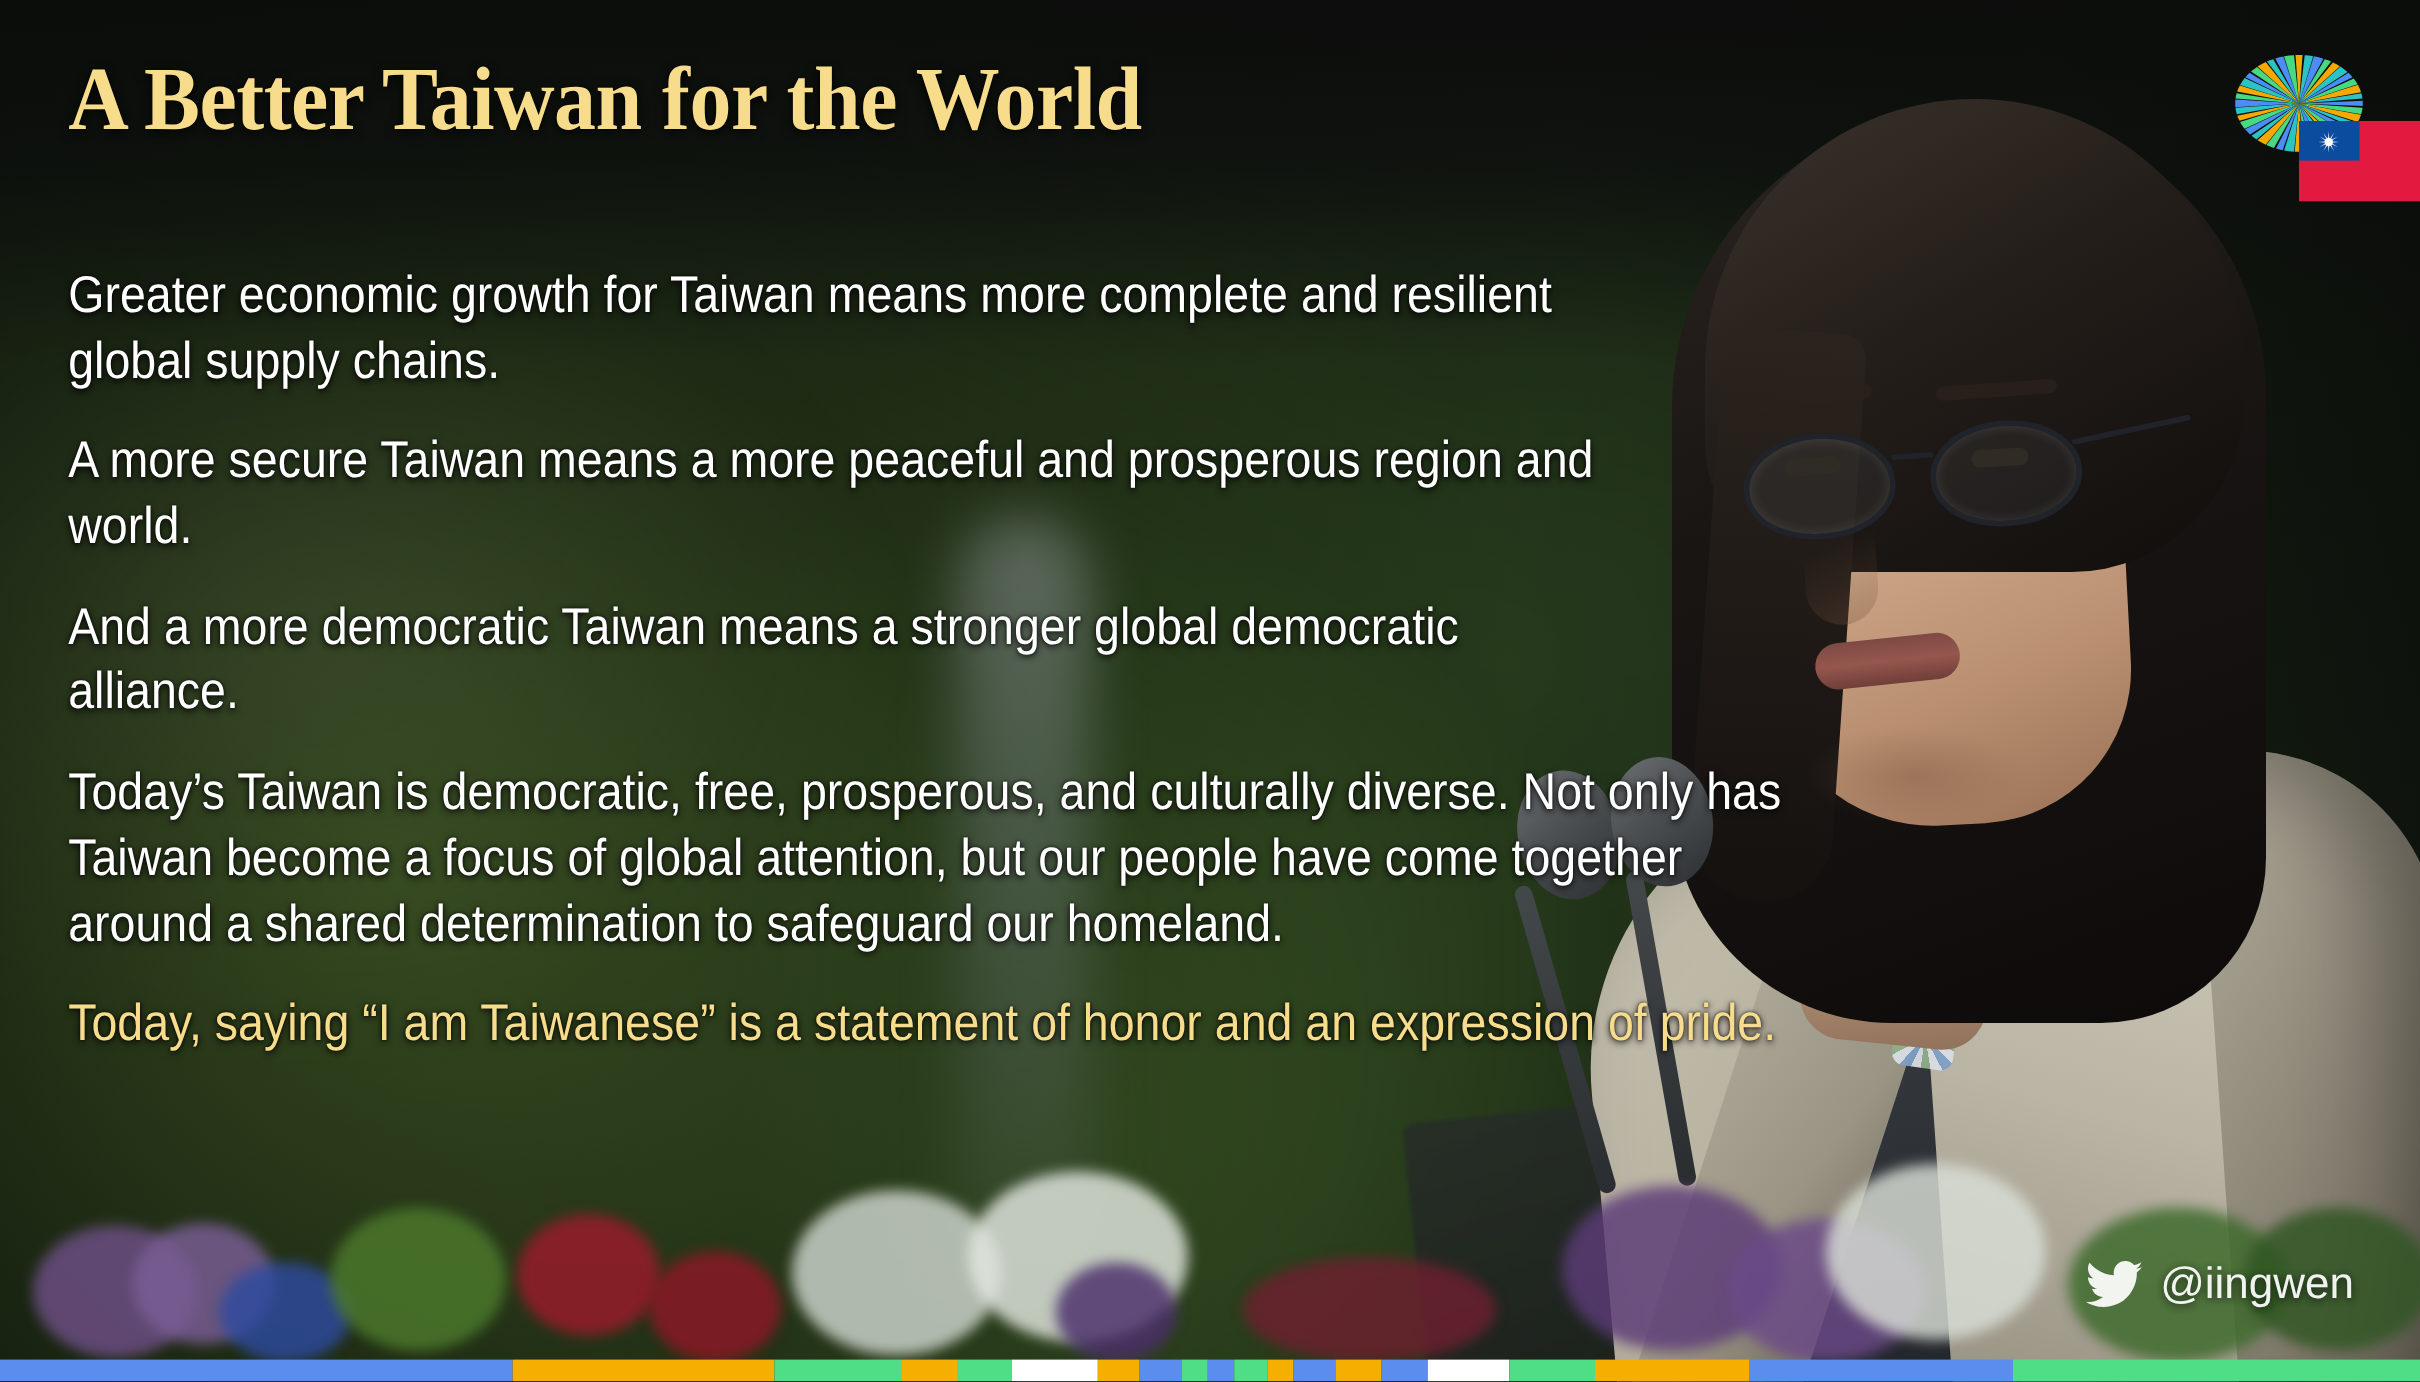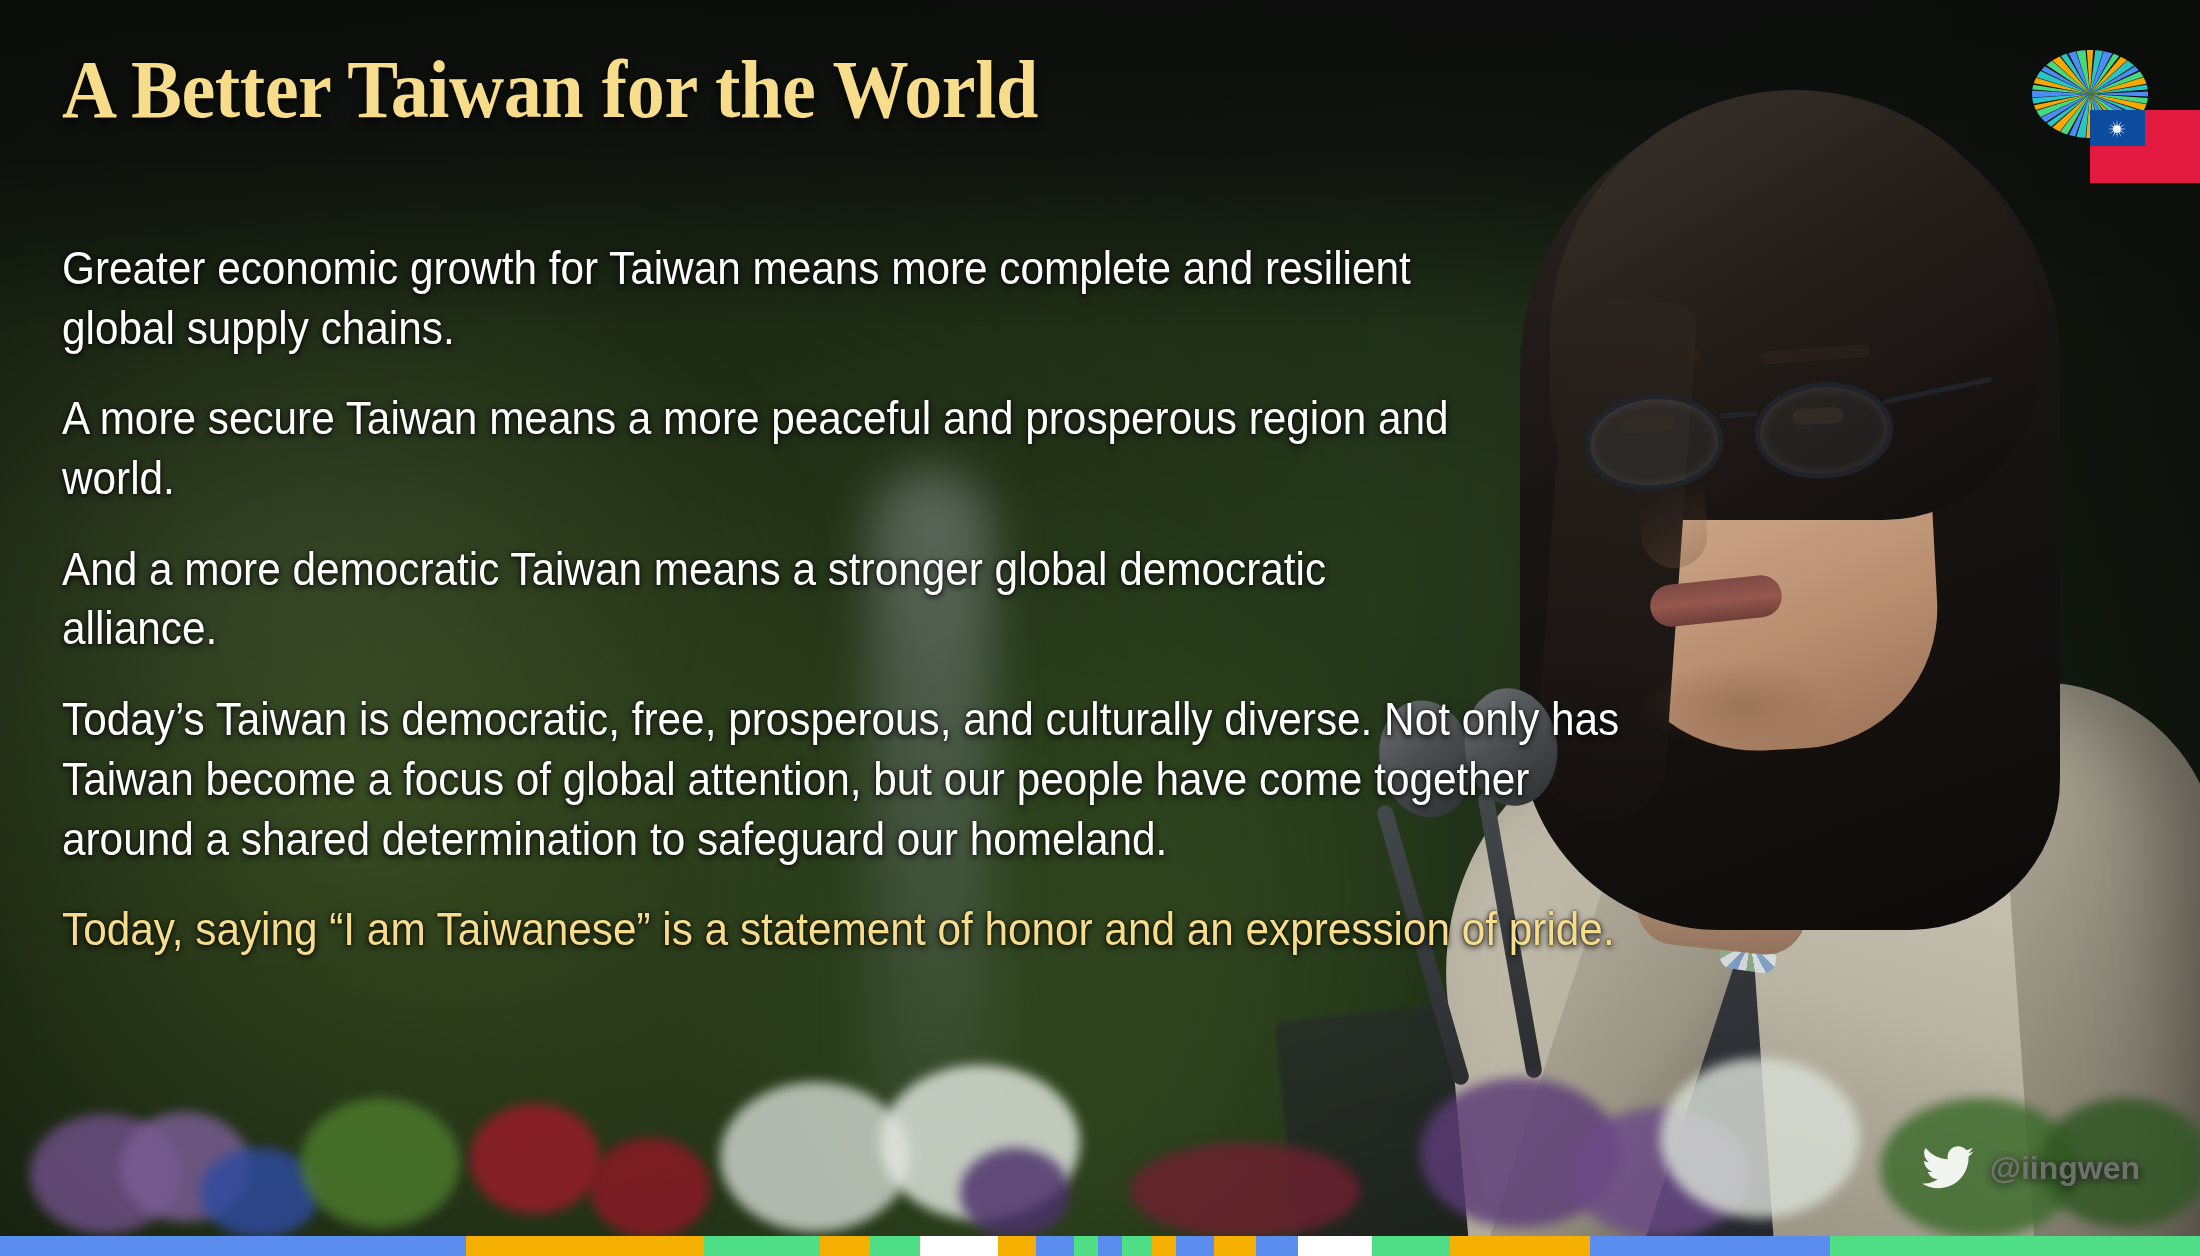--- a/index.html
+++ b/index.html
@@ -230,23 +230,23 @@
     text-shadow:0 2px 7px rgba(0,0,0,0.92), 0 0 3px rgba(0,0,0,0.7);
     max-width:1560px;
   }
   .para.wide { max-width:1760px; }
   .para.gold { color:#F7DC8C; margin-bottom:0; }
 
   
   .handle {
     position:absolute; right:60px; bottom:66px;
     display:flex; align-items:center; gap:16px;
-    color:#737373; opacity:0.92;
+    color:#ffffff; opacity:0.92;
     font-family:"Liberation Sans", sans-serif;
-    font-size:32px; font-weight:700;
+    font-size:40px; font-weight:400;
     text-shadow:0 2px 8px rgba(0,0,0,0.8);
   }
   .handle svg { display:block; }
 
   
   .colorbar {
     position:absolute; left:0; bottom:0; width:2200px; height:20px;
     display:flex;
   }
   .seg { height:100%; }

